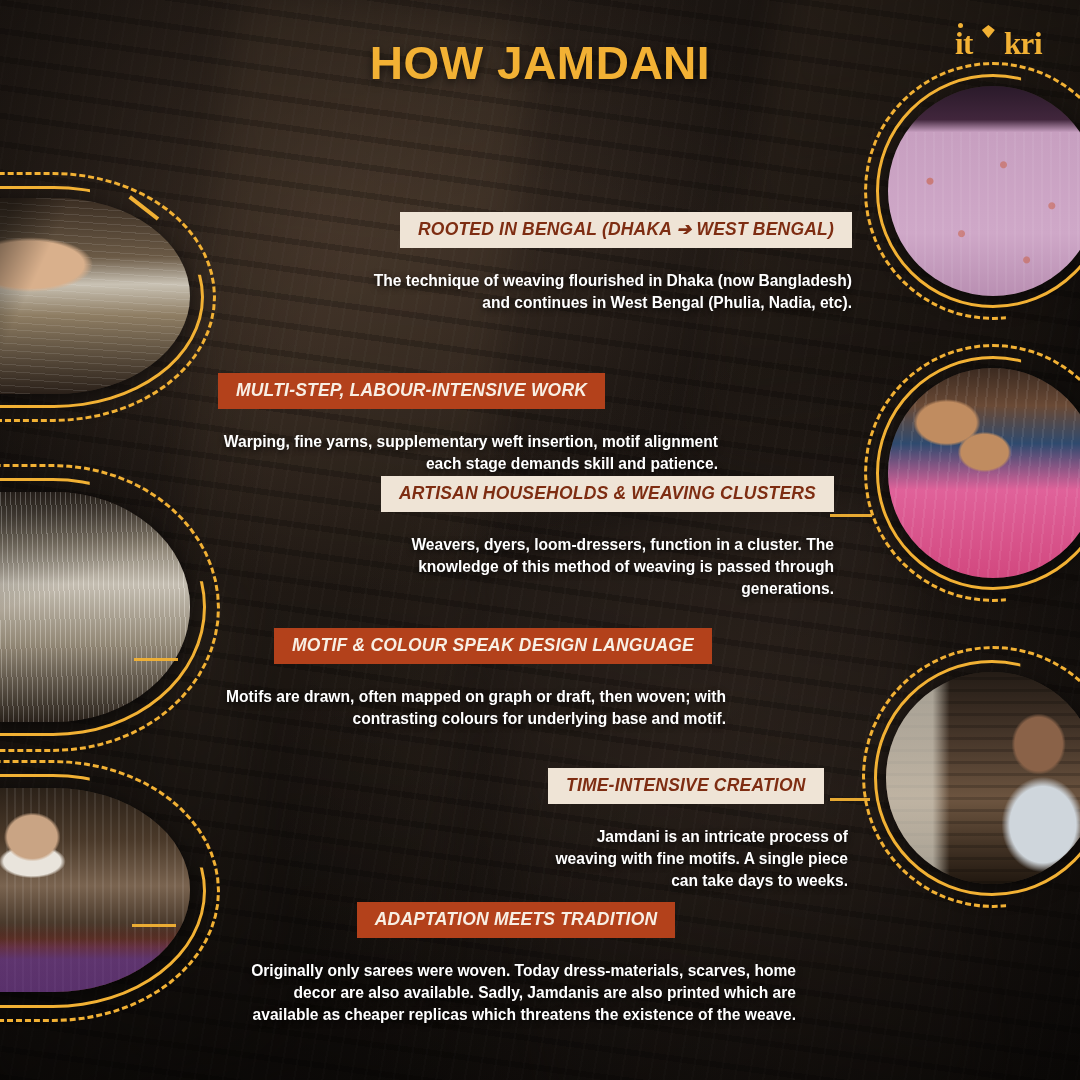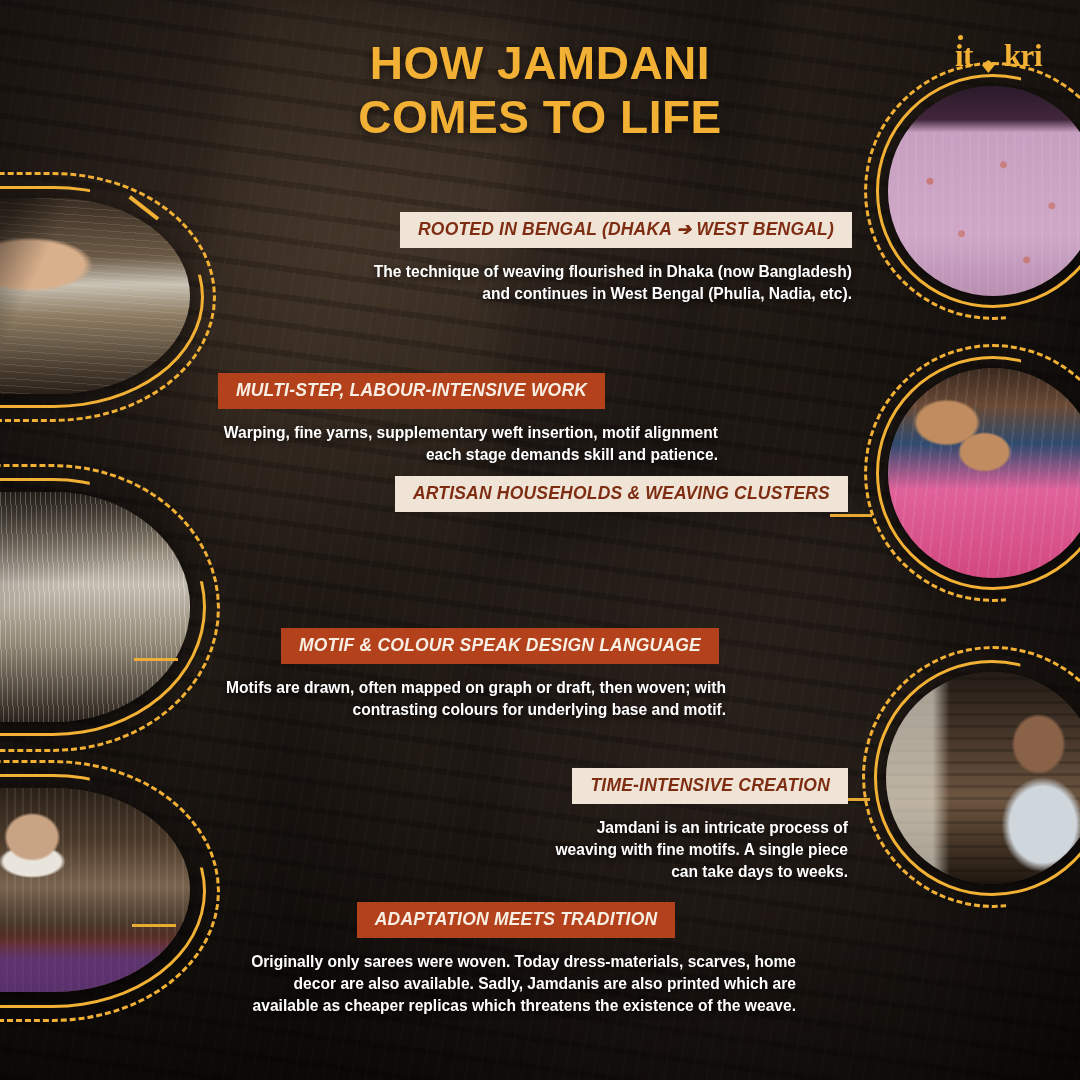--- a/index.html
+++ b/index.html
@@ -55,28 +55,28 @@
     font-size: 46px;
     line-height: 1.18;
     letter-spacing: 0.5px;
     text-shadow: 0 3px 10px rgba(0,0,0,0.6);
   }
   .title .l2 { display: block; }
 
   
   .brand {
     position: absolute;
-    right: 38px; top: 38px;
+    right: 38px; top: 26px;
     color: #f2b134;
     font-size: 31px;
     font-weight: bold;
     letter-spacing: -0.5px;
     font-family: "Liberation Serif", serif;
     display: flex;
-    align-items: flex-end;
+    align-items: flex-start;
     gap: 8px;
   }
   .brand .dot-i { position: relative; }
   .brand .dot-i::after {
     content: "";
     position: absolute;
     left: 3px; top: -3px;
     width: 5px; height: 5px;
     background: #f2b134;
     border-radius: 50%;
@@ -100,34 +100,34 @@
     font-weight: bold;
     font-style: italic;
     letter-spacing: 0.2px;
     white-space: nowrap;
     color: #2b2118;
   }
   .pill.cream { background: #efe4d6; color: #7e2d12; }
   .pill.rust  { background: #b3411b; color: #f8efe4; }
 
   .body-text {
-    margin-top: 13px;
+    margin-top: 22px;
     color: #ffffff;
     font-size: 15.6px;
     font-weight: bold;
     line-height: 1.42;
     text-shadow: 0 2px 6px rgba(0,0,0,0.75);
   }
   .align-right { text-align: right; }
   .align-left  { text-align: right; }
 
   
   #row1 { left: 352px; top: 212px; width: 500px; }
   #row2 { left: 218px; top: 336px; width: 500px; }
-  #row3 { left: 358px; top: 476px; width: 490px; }
+  #row3 { left: 344px; top: 476px; width: 490px; }
   #row4 { left: 226px; top: 628px; width: 500px; }
   #row5 { left: 548px; top: 768px; width: 300px; }
   #row6 { left: 226px; top: 902px; width: 580px; }
 
   
   .photo {
     position: absolute;
     border-radius: 50%;
     overflow: hidden;
     background: #2d241d;
@@ -258,21 +258,20 @@
     <div class="bs bs1"></div>
     <div class="bs bs2"></div>
     <div class="bs bs3"></div>
     <div class="bs bs4"></div>
   </div>
   <div class="bg-streaks"></div>
   <div class="bg-vignette"></div>
 
   <h1 class="title">
     <span>HOW JAMDANI</span>
-    <span class="l2">COMES TO LIFE</span>
   </h1>
 
   <div class="brand">
     <span class="dot-i">it</span>
     <span class="gem"></span>
     <span>kri</span>
   </div>
 
   <div class="photo" id="photo-tr">
     <div class="img art-loom-purple"></div>
@@ -326,31 +325,32 @@
     <div style="text-align:left;margin-top:37px;">
       <span class="pill rust">MULTI-STEP, LABOUR-INTENSIVE WORK</span>
     </div>
     <p class="body-text align-left">Warping, fine yarns, supplementary weft insertion, motif alignment each stage demands skill and patience.</p>
   </div>
 
   <div class="row" id="row3">
     <div style="text-align:right;">
       <span class="pill cream">ARTISAN HOUSEHOLDS &amp; WEAVING CLUSTERS</span>
     </div>
+    <p class="body-text align-right">Weavers, dyers, loom-dressers, function in a cluster. The knowledge of this method of weaving is passed through generations.</p>
   </div>
 
   <div class="row" id="row4">
-    <div style="text-align:center;padding-left:48px;">
+    <div style="text-align:left;padding-left:48px;">
       <span class="pill rust">MOTIF &amp; COLOUR SPEAK DESIGN LANGUAGE</span>
     </div>
     <p class="body-text align-left">Motifs are drawn, often mapped on graph or draft, then woven; with contrasting colours for underlying base and motif.</p>
   </div>
 
   <div class="row" id="row5">
-    <div style="text-align:right;">
+    <div style="text-align:left;">
       <span class="pill cream">TIME-INTENSIVE CREATION</span>
     </div>
     <p class="body-text align-right" style="width:300px;">Jamdani is an intricate process of weaving with fine motifs. A single piece can take days to weeks.</p>
   </div>
 
   <div class="row" id="row6">
     <div style="text-align:center;">
       <span class="pill rust">ADAPTATION MEETS TRADITION</span>
     </div>
     <p class="body-text align-left" style="width:570px;">Originally only sarees were woven. Today dress-materials, scarves, home decor are also available. Sadly, Jamdanis are also printed which are available as cheaper replicas which threatens the existence of the weave.</p>

